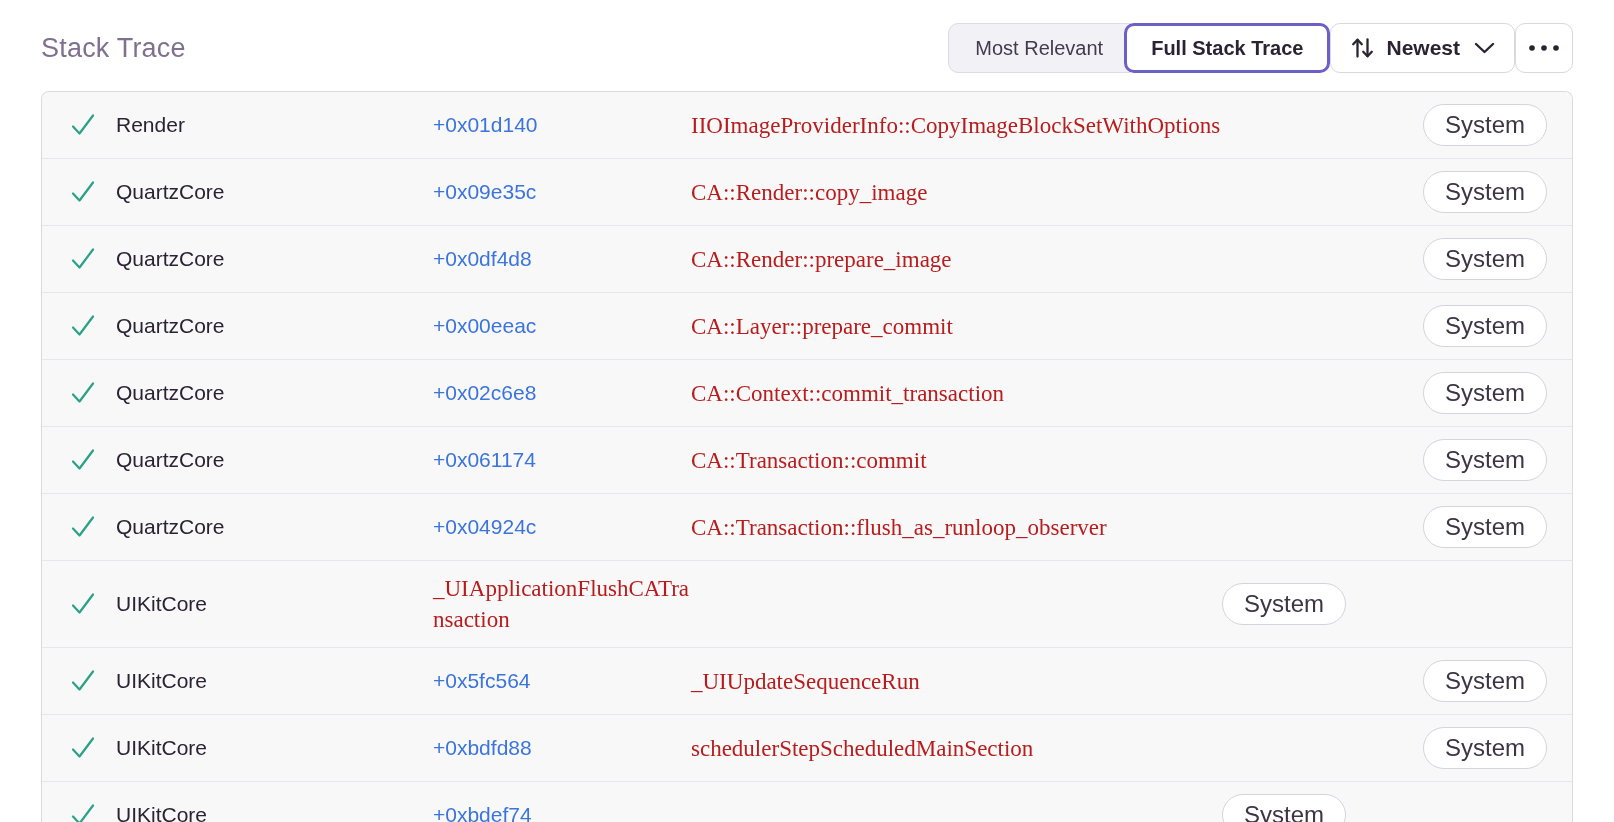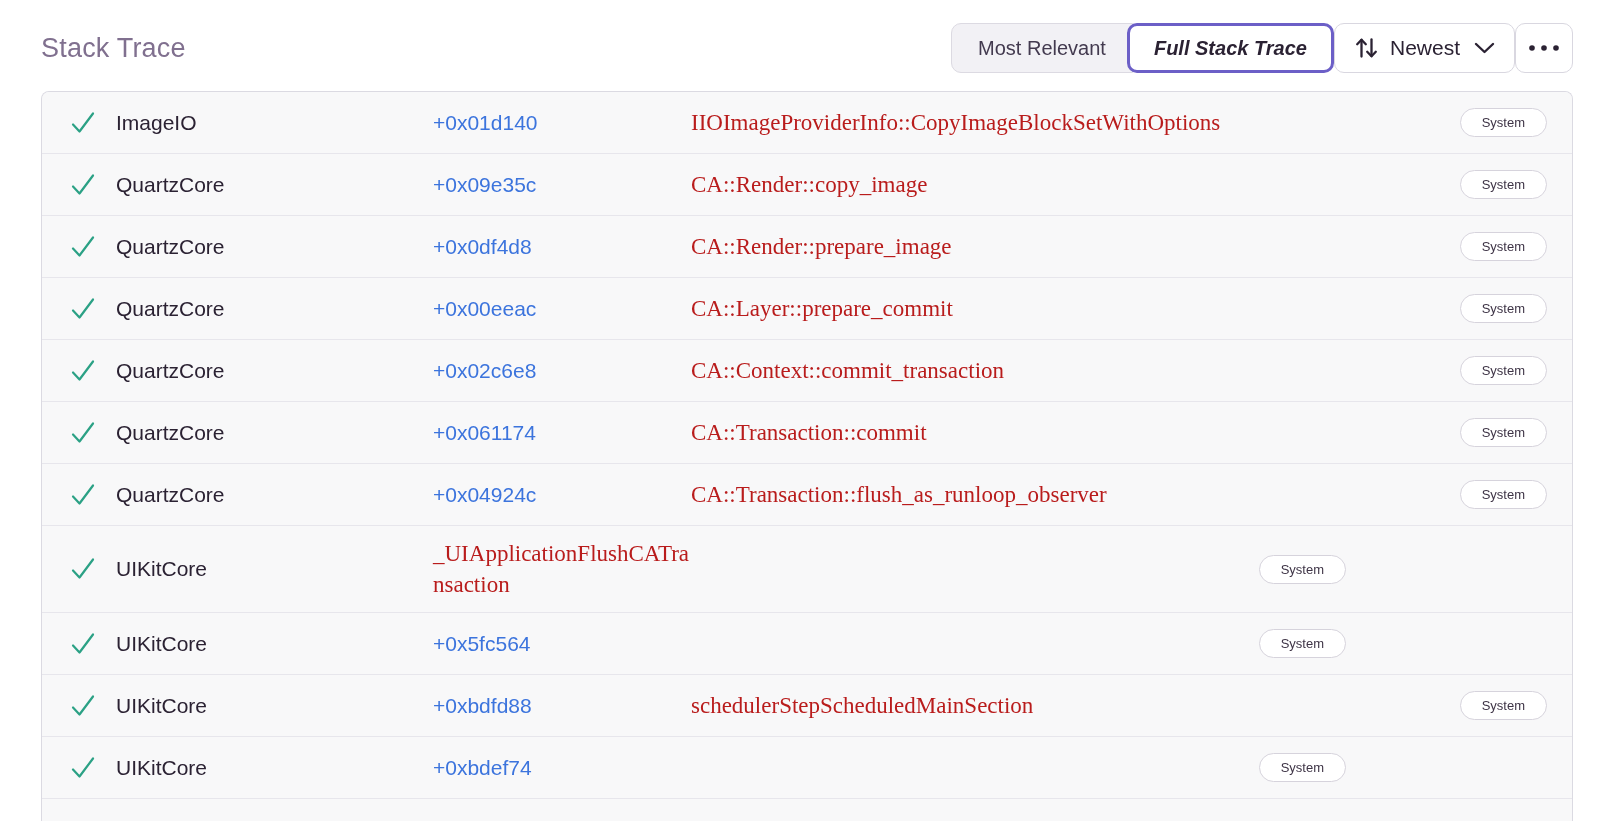--- a/index.html
+++ b/index.html
@@ -45,32 +45,31 @@
   }
   .seg-btn.active {
     background: #ffffff;
     border: 3px solid #6C5FC7;
     border-radius: 10px;
     margin-left: -6px;
     font-weight: 700;
     color: #2B2233;
     padding: 0 24px;
     z-index: 2;
-    font-style: italic;
   }
 
   .sort-btn {
     height: 50px;
     display: flex; align-items: center; gap: 11px;
     padding: 0 19px;
     background: #ffffff;
     border: 1px solid #D9D7E0;
     border-radius: 10px;
     font-size: 21px;
-    font-weight: 400;
+    font-weight: 700;
     color: #2B2233;
     cursor: pointer;
     white-space: nowrap;
   }
   .more-btn {
     width: 58px; height: 50px;
     display: flex; align-items: center; justify-content: center;
     background: #ffffff;
     border: 1px solid #D9D7E0;
     border-radius: 10px;
@@ -111,21 +110,21 @@
     color: #b91c1c;
     word-break: break-all;
   }
   .badge-wrap { display: flex; justify-content: flex-end; }
   .badge {
     display: inline-block;
     padding: 6px 21px;
     border: 1.5px solid #D6D3DC;
     border-radius: 22px;
     background: #FFFFFF;
-    font-size: 13px;
+    font-size: 24px;
     color: #3E3446;
     white-space: nowrap;
   }
   .partial-row { height: 22px; background: #F8F8F9; }
 </style>
 </head>
 <body>
 
 <div class="page">
 
@@ -167,21 +166,21 @@
     </div>
   </div>
 
   <div class="trace" id="trace-table">
   <div class="frame-row">
     <span class="check">
       <svg width="28" height="28" viewBox="0 0 28 28" fill="none">
         <path d="M4 15.5 L10.5 22.5 L24 4.5" stroke="#2BA185" stroke-width="2.2" stroke-linecap="round" stroke-linejoin="round"></path>
       </svg>
     </span>
-    <span class="module">ImageIO</span>
+    <span class="module">Render</span>
     <a class="address">+0x01d140</a>
     <span class="function">IIOImageProviderInfo::CopyImageBlockSetWithOptions</span>
     <span class="badge-wrap">
       <span class="badge">System</span>
     </span>
   </div>
 
   <div class="frame-row">
     <span class="check">
       <svg width="28" height="28" viewBox="0 0 28 28" fill="none">
@@ -280,20 +279,21 @@
   </div>
 
   <div class="frame-row">
     <span class="check">
       <svg width="28" height="28" viewBox="0 0 28 28" fill="none">
         <path d="M4 15.5 L10.5 22.5 L24 4.5" stroke="#2BA185" stroke-width="2.2" stroke-linecap="round" stroke-linejoin="round"></path>
       </svg>
     </span>
     <span class="module">UIKitCore</span>
     <a class="address">+0x5fc564</a>
+    <span class="function">_UIUpdateSequenceRun</span>
     <span class="badge-wrap">
       <span class="badge">System</span>
     </span>
   </div>
 
   <div class="frame-row">
     <span class="check">
       <svg width="28" height="28" viewBox="0 0 28 28" fill="none">
         <path d="M4 15.5 L10.5 22.5 L24 4.5" stroke="#2BA185" stroke-width="2.2" stroke-linecap="round" stroke-linejoin="round"></path>
       </svg>

